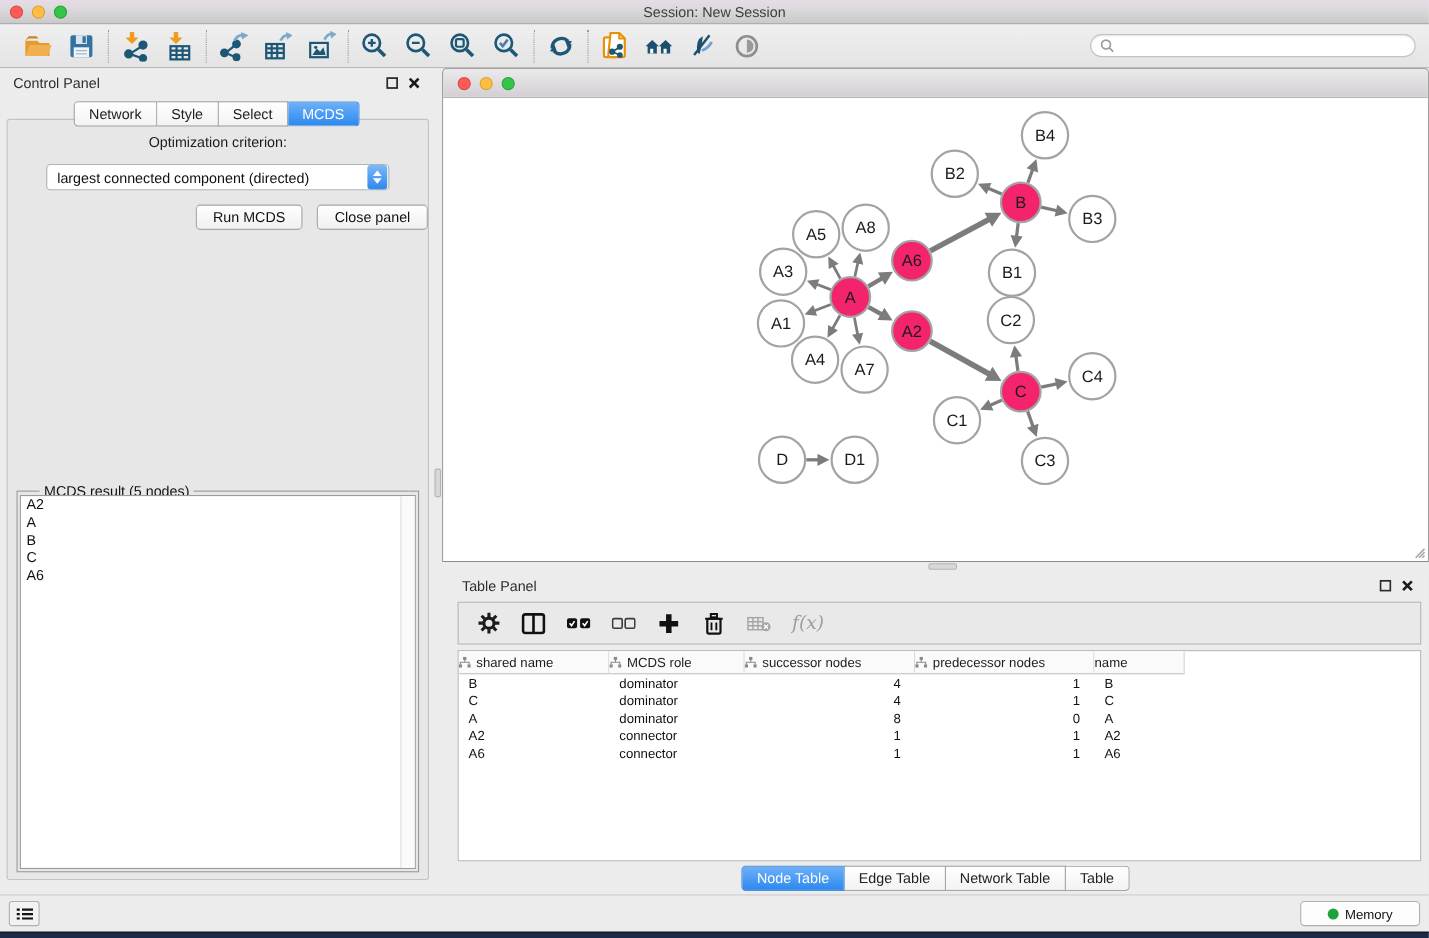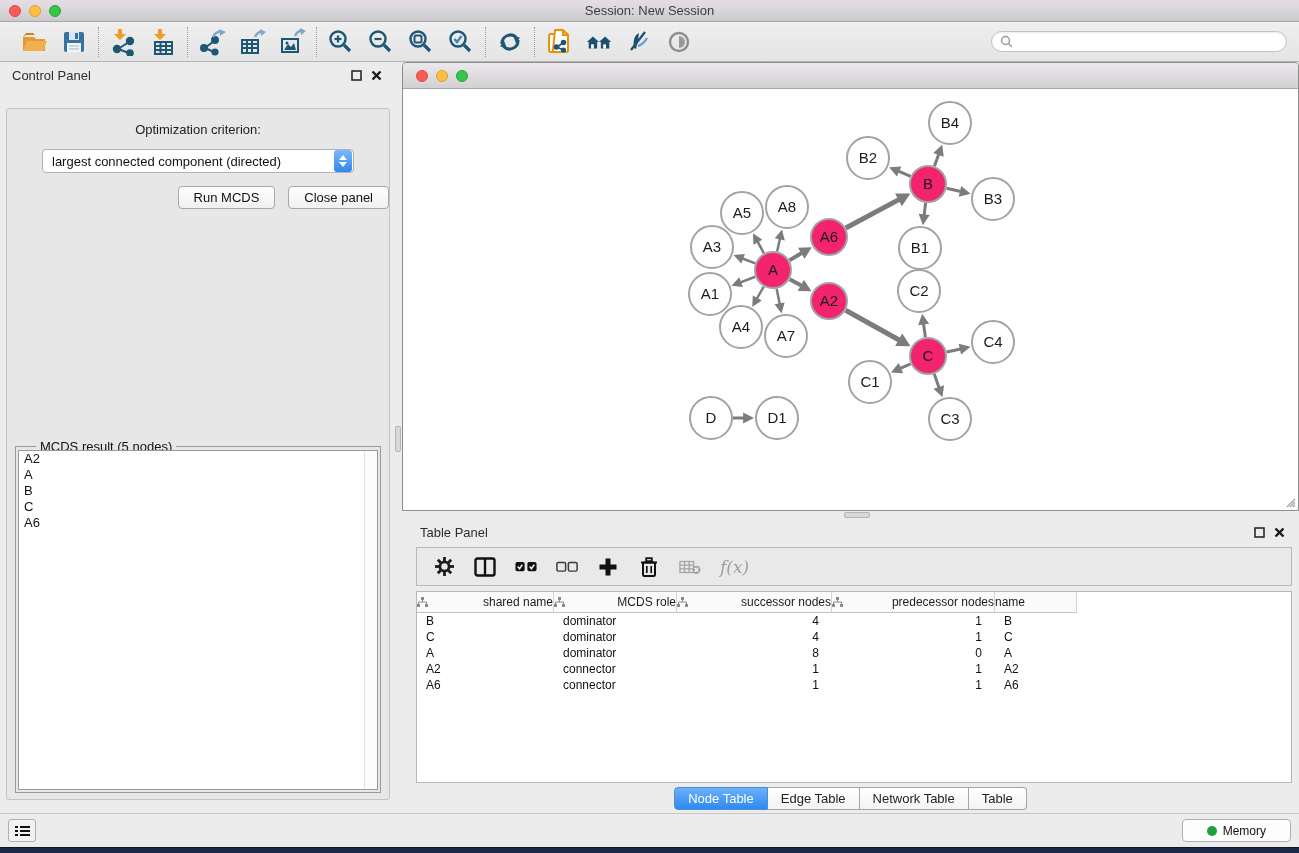--- a/index.html
+++ b/index.html
@@ -88,21 +88,21 @@
 
   
   .table-panel { flex:1; background:#ececec; display:flex; flex-direction:column; }
   .tp-header { height:26px; display:flex; align-items:center; padding:0 14px 0 18px; }
   .tp-toolbar { margin:2px 7px 0 14px; height:39px; border:1px solid #b8b8b8;
     background:#e9e9e9; display:flex; align-items:center; gap:19px; padding:0 16px; }
   .tp-tool { width:22px; height:22px; display:flex; align-items:center; justify-content:center; cursor:pointer; }
   .fx-label { font-family:"DejaVu Serif", serif; font-style:italic; font-size:17px; color:#9e9e9e; }
   .tp-table { margin:5px 7px 0 14px; flex:1; border:1px solid #b8b8b8; background:#fff; overflow:hidden; }
   .t-header { display:flex; height:21px; }
-  .t-hcell { display:flex; align-items:center; justify-content:space-between; gap:5px;
+  .t-hcell { display:flex; align-items:center; justify-content:flex-start; gap:5px;
     background:#fafafa; border-right:1px solid #d5d5d5; border-bottom:1px solid #c2c2c2;
     font-size:12px; color:#1c1c1c; cursor:pointer; }
   .t-row { display:flex; height:16px; }
   .t-cell { font-size:12px; color:#111; line-height:16px; white-space:nowrap; }
   .tp-tabs { height:30px; display:flex; justify-content:center; align-items:center; }
 
   
   .status-bar { height:34px; background:#ececec; border-top:1px solid #c6c6c6;
     display:flex; align-items:center; padding:0 8px; }
   .list-btn { width:28px; height:23px; background:#f2f2f2; border:1px solid #b0b0b0;
@@ -310,20 +310,26 @@
       <span class="panel-title">Control Panel</span>
       <span class="panel-header-btns">
         <svg width="11" height="11" viewBox="0 0 11 11">
             <rect x="1" y="1" width="9" height="9" fill="none" stroke="#2a2a2a" stroke-width="1.6"></rect>
           </svg>
         <svg width="11" height="11" viewBox="0 0 11 11">
             <line x1="1.5" y1="1.5" x2="9.5" y2="9.5" stroke="#1a1a1a" stroke-width="2.4"></line>
             <line x1="9.5" y1="1.5" x2="1.5" y2="9.5" stroke="#1a1a1a" stroke-width="2.4"></line>
           </svg>
       </span>
+    </div>
+    <div class="tabs-row">
+      <div class="tab">Network</div>
+      <div class="tab">Style</div>
+      <div class="tab">Select</div>
+      <div class="tab active">MCDS</div>
     </div>
     <div class="panel-body">
       <div class="opt-label">Optimization criterion:</div>
       <div class="dropdown">
         <span class="dropdown-value">largest connected component (directed)</span>
         <span class="dropdown-stepper">
             <span class="chev-up"></span>
             <span class="chev-down"></span>
           </span>
       </div>

